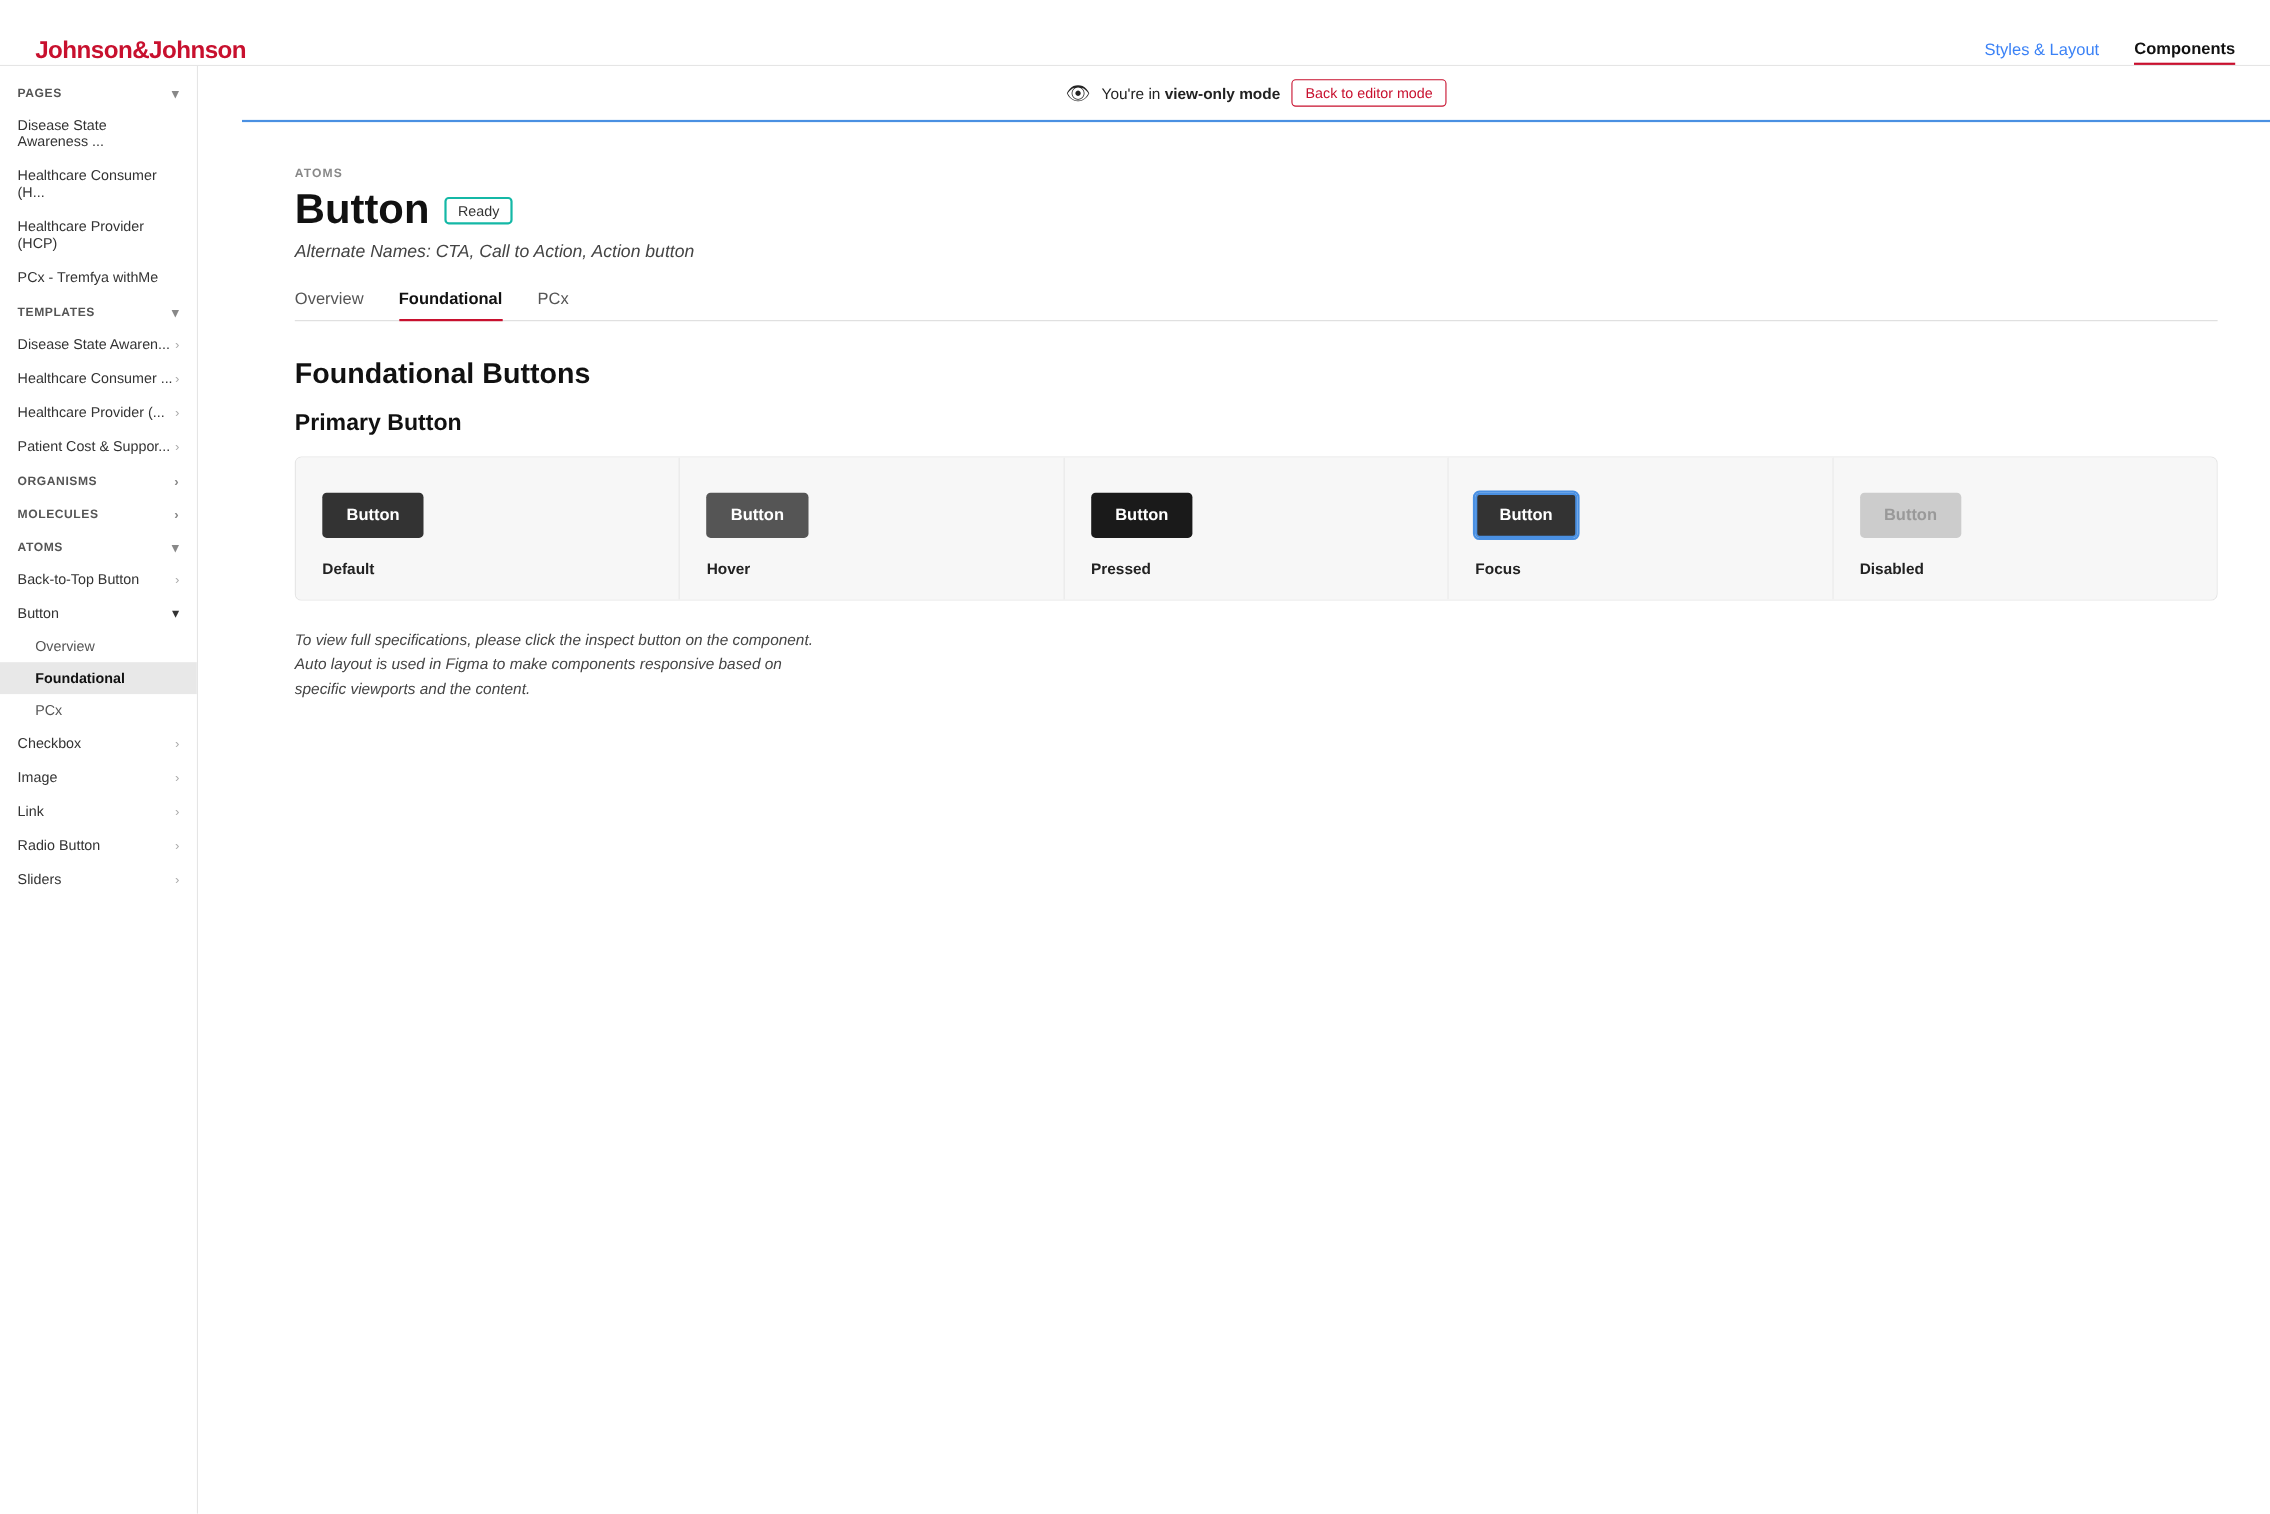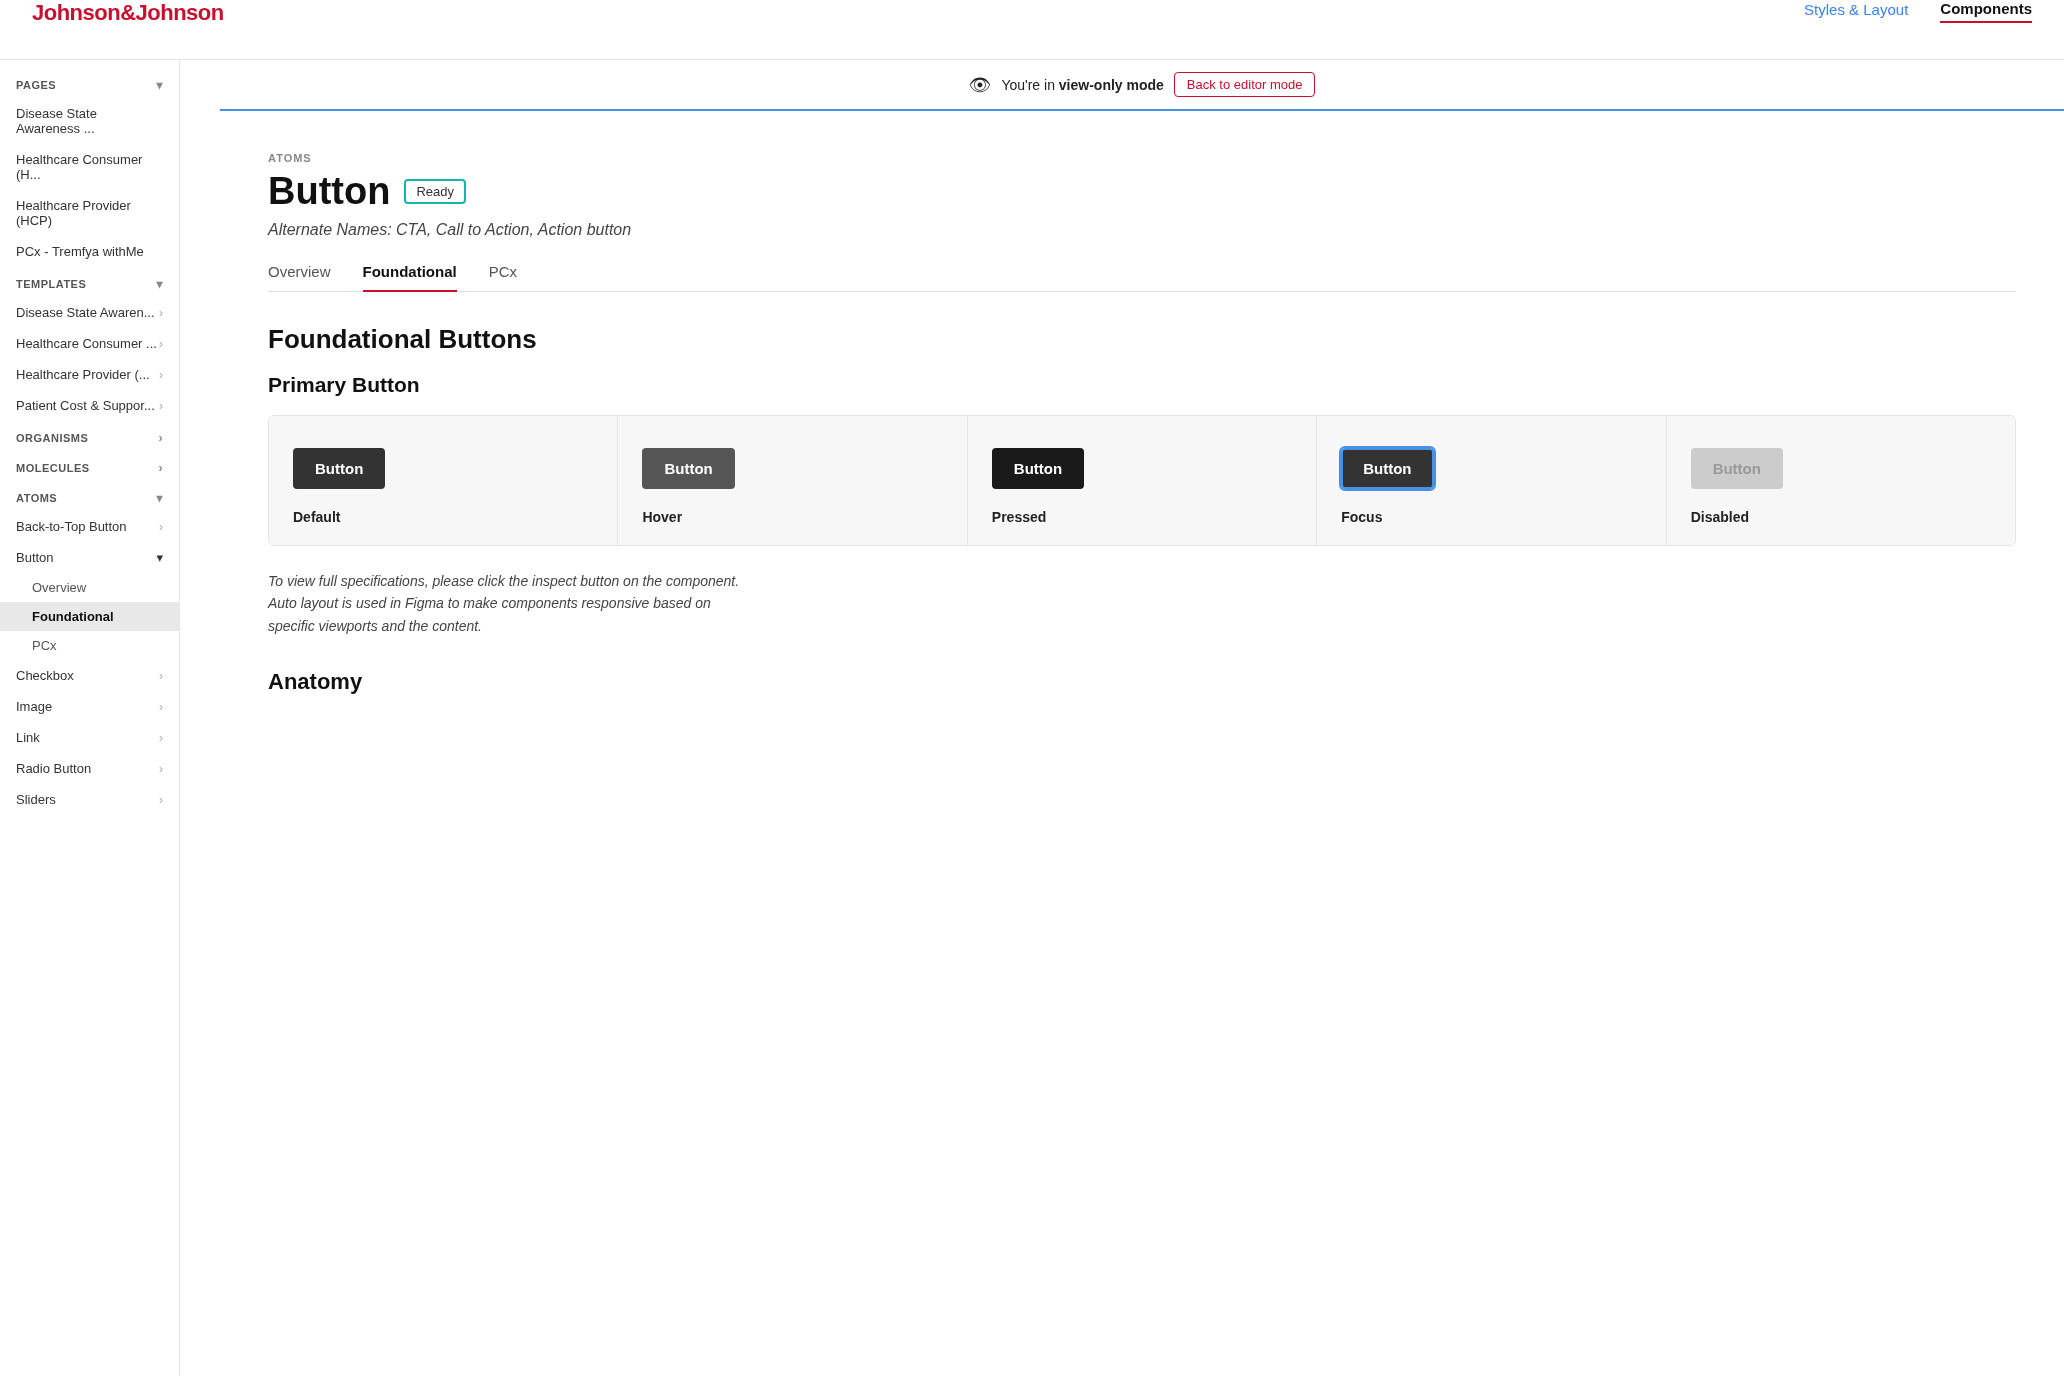--- a/index.html
+++ b/index.html
@@ -1,21 +1,21 @@
 <!DOCTYPE html>
 <html><head>
   <meta charset="utf-8">
   <style>
     * { box-sizing: border-box; margin: 0; padding: 0; }
     body { font-family: -apple-system, BlinkMacSystemFont, 'Segoe UI', Arial, sans-serif; background: #fff; color: #222; font-size: 14px; }
 
     
     .header {
       display: flex;
-      align-items: flex-start;
+      align-items: flex-end;
       justify-content: space-between;
       padding: 0 32px;
       height: 60px;
       border-bottom: 1px solid #e5e5e5;
       position: fixed;
       top: 0; left: 0; right: 0;
       background: #fff;
       z-index: 100;
     }
     .logo {
@@ -464,16 +464,15 @@
         <span class="showcase-label">Disabled</span>
       </div>
     </div>
 
     <p class="spec-note">
       <span>To view full specifications, please click the inspect button on the component.</span><br>
       <span>Auto layout is used in Figma to make components responsive based on</span><br>
       <span>specific viewports and the content.</span>
     </p>
 
-    <h3 class="anatomy-heading">Anatomy</h3>
   </main>
 
 </div>
 
 </body></html>

